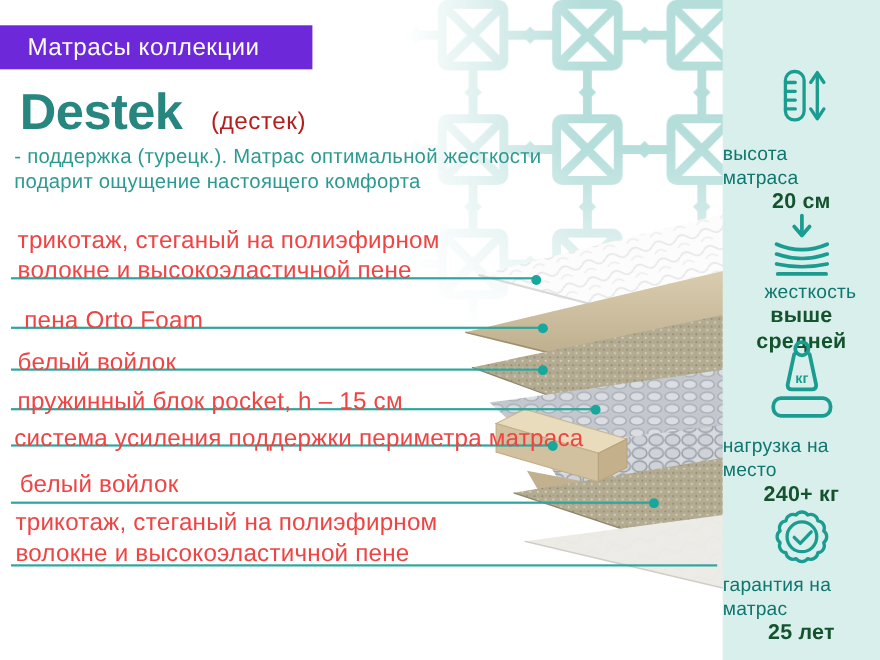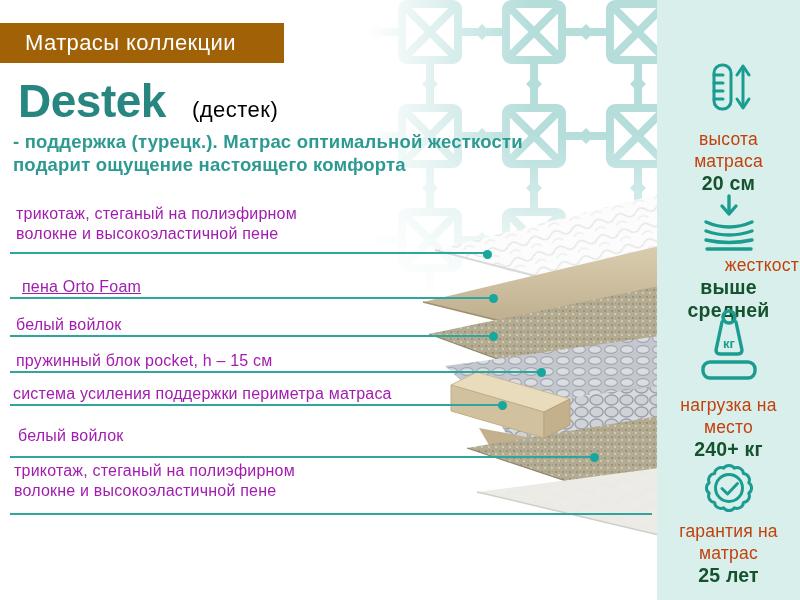--- a/index.html
+++ b/index.html
@@ -4,38 +4,38 @@
 <style>
   html,body{margin:0;padding:0;background:#fff;}
   .canvas{
     position:relative;width:800px;height:600px;overflow:hidden;background:#ffffff;
     font-family:"Liberation Sans","DejaVu Sans",sans-serif;
   }
   
   .pattern-wrap{position:absolute;left:368px;top:0;width:292px;height:300px;z-index:1;}
   
   .banner{
-    position:absolute;left:0;top:23px;width:284px;height:40px;background:#a16207;z-index:5;
+    position:absolute;left:0;top:23px;width:284px;height:40px;background:#6d28d9;z-index:5;
     display:flex;align-items:center;padding-left:25px;box-sizing:border-box;
     color:#ffffff;font-size:22px;letter-spacing:.4px;font-weight:400;
   }
   .title-row{position:absolute;left:18px;top:74px;z-index:5;display:flex;align-items:baseline;gap:26px;}
   .title{font-size:46px;font-weight:800;color:#27867f;letter-spacing:-.5px;}
-  .transcription{font-size:22px;color:#000000;letter-spacing:.5px;}
-  .description{position:absolute;left:13px;top:130px;z-index:5;color:#2d9a92;font-size:18.5px;line-height:1.25;letter-spacing:.2px;font-weight:bold;}
-  
-  .layer-label{position:absolute;z-index:6;color:#a21caf;font-size:16px;line-height:1.26;letter-spacing:.2px;}
+  .transcription{font-size:22px;color:#b91c1c;letter-spacing:.5px;}
+  .description{position:absolute;left:13px;top:130px;z-index:5;color:#2d9a92;font-size:18.5px;line-height:1.25;letter-spacing:.2px;}
+  
+  .layer-label{position:absolute;z-index:6;color:#ef4444;font-size:22px;line-height:1.26;letter-spacing:.2px;}
   .connector{position:absolute;left:10px;height:2px;background:#2ea69d;z-index:4;}
   .dot{position:absolute;width:9px;height:9px;border-radius:50%;background:#17a79c;z-index:6;}
   
   .diagram{position:absolute;left:379px;top:190px;width:280px;height:350px;z-index:2;}
   
   .sidebar{position:absolute;left:657px;top:0;width:143px;height:600px;background:#d8efec;z-index:10;}
   .spec-icon{position:absolute;left:0;width:143px;display:flex;justify-content:center;align-items:flex-end;}
-  .spec-label{position:absolute;left:0;width:143px;text-align:center;color:#c2410c;font-size:17.5px;line-height:22px;letter-spacing:.2px;}
+  .spec-label{position:absolute;left:0;width:143px;text-align:left;color:#0f766e;font-size:17.5px;line-height:22px;letter-spacing:.2px;}
   .spec-value{position:absolute;left:0;width:143px;text-align:center;color:#14532d;font-size:19.5px;font-weight:700;letter-spacing:.2px;}
 </style>
 </head>
 <body>
 
 <div class="canvas">
 
   <div class="pattern-wrap">
     <svg width="292" height="300" viewBox="0 0 292 300">
       <defs>
@@ -147,21 +147,21 @@
     </g>
   </svg>
 
   <div class="layer-label" style="left:16px;top:204px;">
     <div>трикотаж, стеганый на полиэфирном</div>
     <div>волокне и высокоэластичной пене</div>
   </div>
   <div class="connector" style="top:252px;width:477px;"></div>
   <div class="dot" style="left:483px;top:250px;"></div>
 
-  <div class="layer-label" style="left:22px;top:277px;text-decoration:underline;">
+  <div class="layer-label" style="left:22px;top:277px;">
     <div>пена Orto Foam</div>
   </div>
   <div class="connector" style="top:297px;width:483px;"></div>
   <div class="dot" style="left:489px;top:294px;"></div>
 
   <div class="layer-label" style="left:16px;top:315px;">
     <div>белый войлок</div>
   </div>
   <div class="connector" style="top:335px;width:483px;"></div>
   <div class="dot" style="left:489px;top:332px;"></div>

